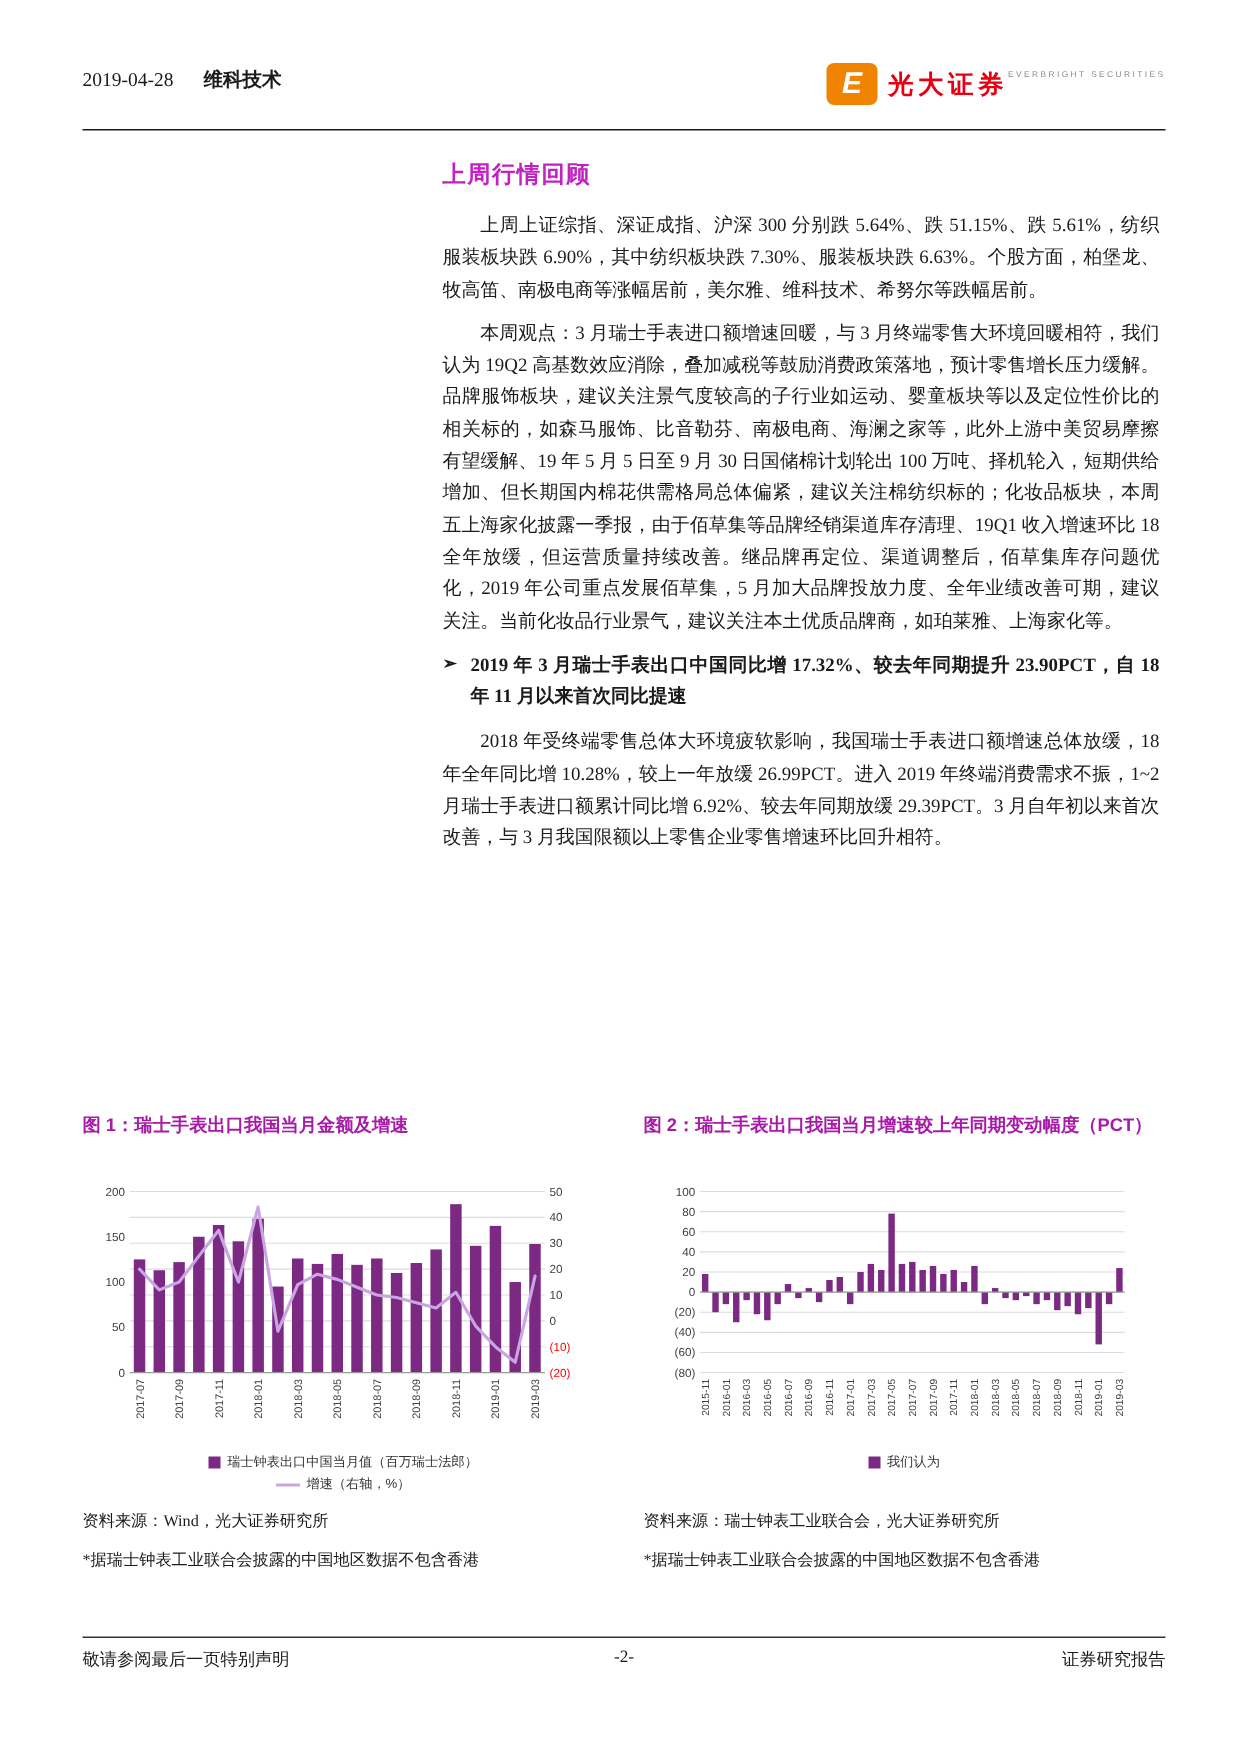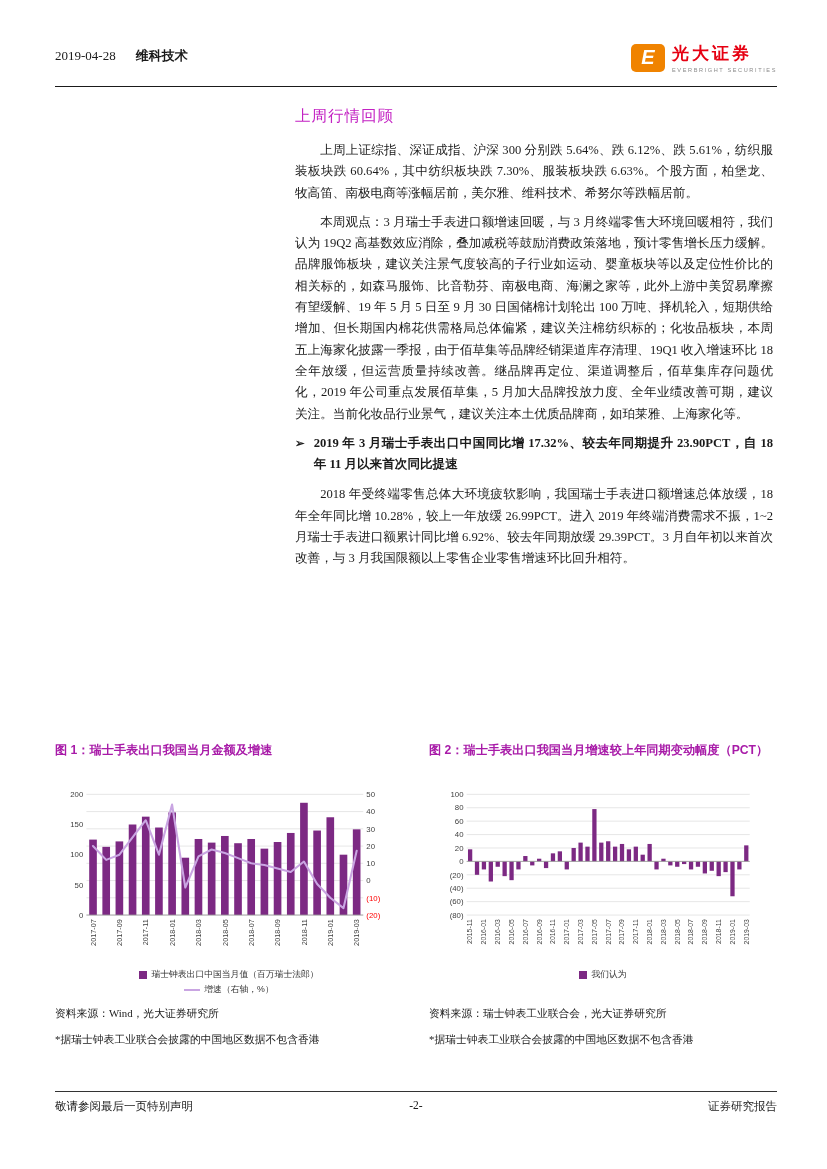--- a/index.html
+++ b/index.html
@@ -8,28 +8,28 @@
         font-family:"Liberation Serif","DejaVu Serif",serif;color:#1a1a1a;padding-left:15px;}
 
   
   .header{position:absolute;left:55px;right:50px;top:42px;display:flex;justify-content:space-between;align-items:flex-end;}
   .header-left{font-size:13px;display:flex;gap:20px;align-items:baseline;padding-bottom:8px;color:#1a1a1a;}
   .industry{font-weight:bold;}
   .logo{display:flex;align-items:center;gap:7px;}
   .logo-mark{width:34px;height:28px;background:var(--brand_orange);color:#fff;border-radius:5px;
              font-family:"Liberation Sans",sans-serif;font-weight:bold;font-style:italic;font-size:20px;
              display:flex;align-items:center;justify-content:center;}
-  .logo-text{display:flex;flex-direction:column;}
+  .logo-text{display:flex;flex-direction:row;text-align:center;}
   .logo-cn{color:var(--brand_red);font-size:17px;font-weight:bold;letter-spacing:3px;font-family:"Liberation Sans",sans-serif;}
   .logo-en{color:#8a8a8a;font-size:5.6px;letter-spacing:1.6px;font-family:"Liberation Sans",sans-serif;margin-top:2px;}
   .header-rule{position:absolute;left:55px;right:50px;top:86px;border-top:1.6px solid #1a1a1a;}
 
   
   .content{position:absolute;left:295px;top:106px;width:478px;}
-  .section-title{color:var(--heading);font-size:15.5px;font-weight:normal;letter-spacing:1px;margin-bottom:13px;
+  .section-title{color:var(--heading);font-size:15.5px;font-weight:bold;letter-spacing:1px;margin-bottom:13px;
                  font-family:"Liberation Sans",sans-serif;}
   .content p.para{font-size:12.6px;line-height:21.3px;text-align:justify;text-indent:2em;margin-bottom:8px;}
   .bullet{display:flex;gap:9px;margin:5px 0 9px 0;font-weight:bold;}
   .bullet-marker{font-size:11.5px;line-height:21.3px;flex:0 0 auto;}
   .bullet p{flex:1;font-size:12.6px;line-height:21.3px;text-align:justify;margin:0;}
 
   
   .figures{position:absolute;left:55px;right:50px;top:742px;display:flex;justify-content:space-between;}
   .figure{width:348px;}
   .fig-caption{color:var(--caption);font-weight:bold;font-size:12.2px;line-height:17px;min-height:44px;
@@ -65,21 +65,21 @@
       <div class="logo-text">
         <span class="logo-cn">光大证券</span>
         <span class="logo-en">EVERBRIGHT SECURITIES</span>
       </div>
     </div>
   </div>
   <div class="header-rule"></div>
 
   <div class="content">
     <div class="section-title">上周行情回顾</div>
-    <p class="para">上周上证综指、深证成指、沪深 300 分别跌 5.64%、跌 6.12%、跌 5.61%，纺织服装板块跌 60.64%，其中纺织板块跌 7.30%、服装板块跌 6.63%。个股方面，柏堡龙、牧高笛、南极电商等涨幅居前，美尔雅、维科技术、希努尔等跌幅居前。</p>
+    <p class="para">上周上证综指、深证成指、沪深 300 分别跌 5.64%、跌 51.15%、跌 5.61%，纺织服装板块跌 6.90%，其中纺织板块跌 7.30%、服装板块跌 6.63%。个股方面，柏堡龙、牧高笛、南极电商等涨幅居前，美尔雅、维科技术、希努尔等跌幅居前。</p>
     <p class="para">本周观点：3 月瑞士手表进口额增速回暖，与 3 月终端零售大环境回暖相符，我们认为 19Q2 高基数效应消除，叠加减税等鼓励消费政策落地，预计零售增长压力缓解。品牌服饰板块，建议关注景气度较高的子行业如运动、婴童板块等以及定位性价比的相关标的，如森马服饰、比音勒芬、南极电商、海澜之家等，此外上游中美贸易摩擦有望缓解、19 年 5 月 5 日至 9 月 30 日国储棉计划轮出 100 万吨、择机轮入，短期供给增加、但长期国内棉花供需格局总体偏紧，建议关注棉纺织标的；化妆品板块，本周五上海家化披露一季报，由于佰草集等品牌经销渠道库存清理、19Q1 收入增速环比 18 全年放缓，但运营质量持续改善。继品牌再定位、渠道调整后，佰草集库存问题优化，2019 年公司重点发展佰草集，5 月加大品牌投放力度、全年业绩改善可期，建议关注。当前化妆品行业景气，建议关注本土优质品牌商，如珀莱雅、上海家化等。</p>
     <div class="bullet">
       <span class="bullet-marker">➢</span>
       <p>2019 年 3 月瑞士手表出口中国同比增 17.32%、较去年同期提升 23.90PCT，自 18 年 11 月以来首次同比提速</p>
     </div>
     <p class="para">2018 年受终端零售总体大环境疲软影响，我国瑞士手表进口额增速总体放缓，18 年全年同比增 10.28%，较上一年放缓 26.99PCT。进入 2019 年终端消费需求不振，1~2 月瑞士手表进口额累计同比增 6.92%、较去年同期放缓 29.39PCT。3 月自年初以来首次改善，与 3 月我国限额以上零售企业零售增速环比回升相符。</p>
   </div>
 
   <div class="figures">
 

